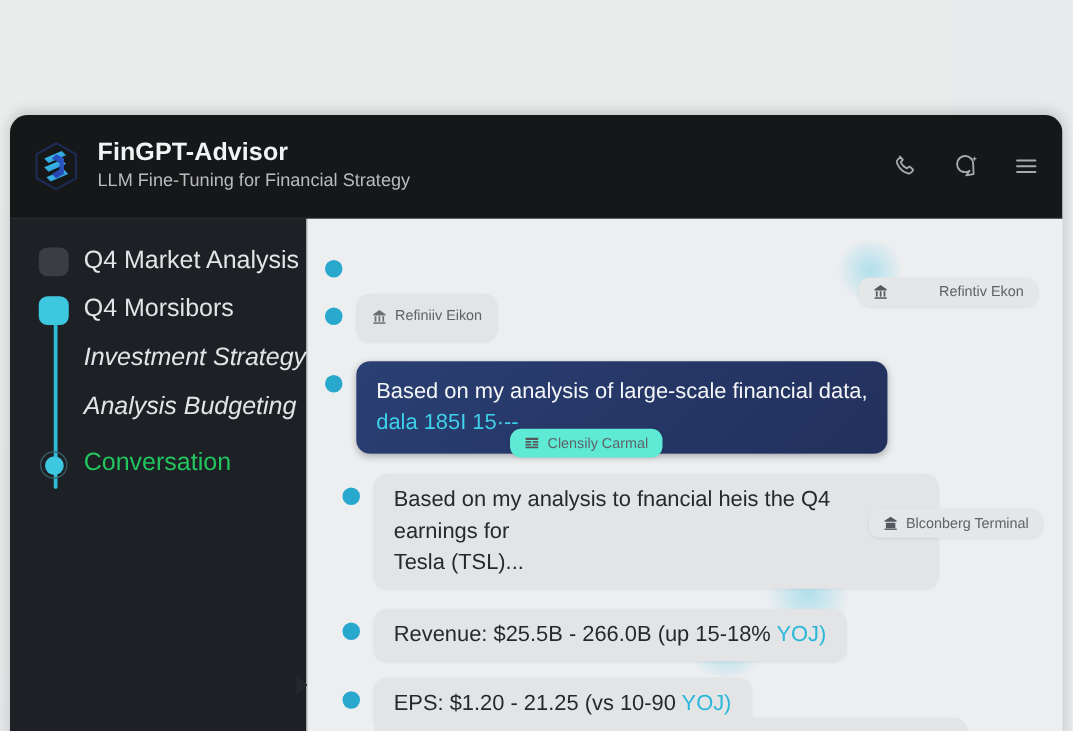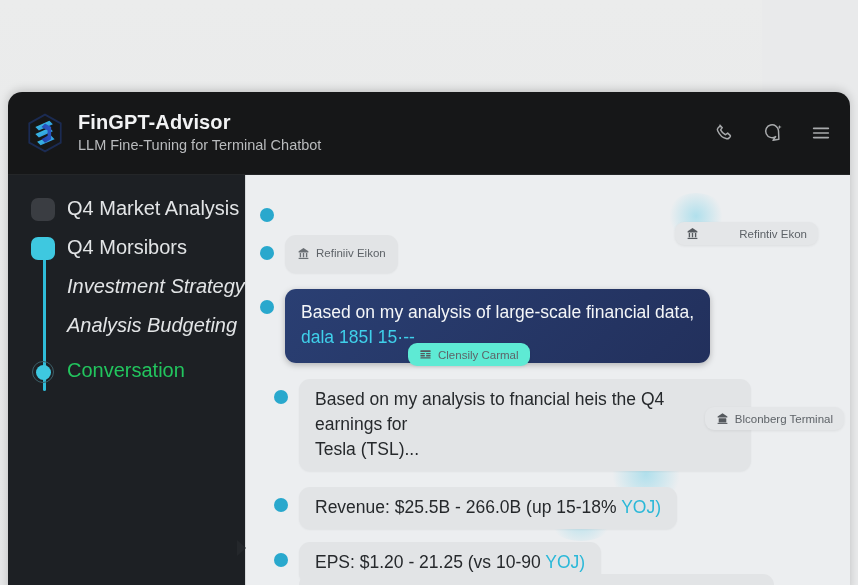--- a/index.html
+++ b/index.html
@@ -142,23 +142,23 @@
     background: #e2e4e6; color: #5e6368;
     border-radius: 9px; padding: 5px 11px;
     font-size: 11.5px; white-space: nowrap;
     box-shadow: 0 1px 3px rgba(0,0,0,.07);
   }
   .chip svg { width: 13px; height: 13px; flex: 0 0 13px; }
   .chip.floating {
     position: absolute; z-index: 4;
     background: #e4e6e8;
   }
-  #chip-refintiv-ekon { right: 32px; top: 47px; gap: 40px; }
+  #chip-refintiv-ekon { right: 20px; top: 47px; gap: 40px; }
   #chip-clensily-carmal { left: 150px; top: 168px; background:#5eead4;margin-left:12px; }
-  #chip-blconberg-terminal { right: 6px; top: 232px; justify-content: space-between; }
+  #chip-blconberg-terminal { right: 16px; top: 232px; justify-content: space-between; }
 
   #partial-bubble {
     position: absolute; left: 53px; right: 76px; bottom: -4px;
     height: 22px; background: #e2e4e6; border-radius: 11px 11px 0 0;
   }
 
   
   .glow {
     position: absolute; border-radius: 50%;
     background: radial-gradient(circle, rgba(80,200,230,.38) 0%, rgba(80,200,230,0) 70%);
@@ -187,21 +187,21 @@
         </defs>
         <path d="M24 3 L42 13 L42 35 L24 45 L6 35 L6 13 Z" fill="none" stroke="#1b2b52" stroke-width="2"></path>
         <path d="M13 17 L29 10 L33 14 L17 21 Z" fill="url(#lgA)"></path>
         <path d="M13 25 L29 18 L33 22 L17 29 Z" fill="url(#lgA)"></path>
         <path d="M35 31 L19 38 L15 34 L31 27 Z" fill="url(#lgA)"></path>
         <path d="M24 13 L31 17 L31 31 L24 35 L20 31 L27 27 L27 21 L20 17 Z" fill="url(#lgB)"></path>
       </svg>
 
       <div class="title-block">
         <div id="app-title">FinGPT-Advisor</div>
-        <div id="app-subtitle">LLM Fine-Tuning for Terminal Chatbot</div>
+        <div id="app-subtitle">LLM Fine-Tuning for Financial Strategy</div>
       </div>
 
       <div id="header-actions">
         <svg class="hdr-icon" viewBox="0 0 24 24" fill="none" stroke="#c9cbcd" stroke-width="1.6" stroke-linecap="round" stroke-linejoin="round">
           <path d="M6.5 3.5 L9 6.2 L7.2 8.6 c1.1 2.3 3 4.2 5.3 5.3 l2.4-1.8 2.7 2.5 c.5.5.4 1.2-.1 1.7 l-1.3 1.3 c-.8.8-2 .9-3 .4 C9.4 17.3 6.1 14 4 9.5 c-.5-1-.4-2.2.4-3 l1.3-1.3 c.5-.5 1.2-.5 1.7 0 Z"></path>
         </svg>
 
         <svg class="hdr-icon" viewBox="0 0 24 24" fill="none" stroke="#c9cbcd" stroke-width="1.6" stroke-linecap="round" stroke-linejoin="round">
           <path d="M18 9.6 a7 7 0 1 0 -3.1 6.3 L12 20 l6.4-1.1 Z"></path>
           <path d="M19.2 3.2 l.6 1.7 1.7.6 -1.7.6 -.6 1.7 -.6-1.7 -1.7-.6 1.7-.6 Z" fill="#c9cbcd" stroke="none"></path>

